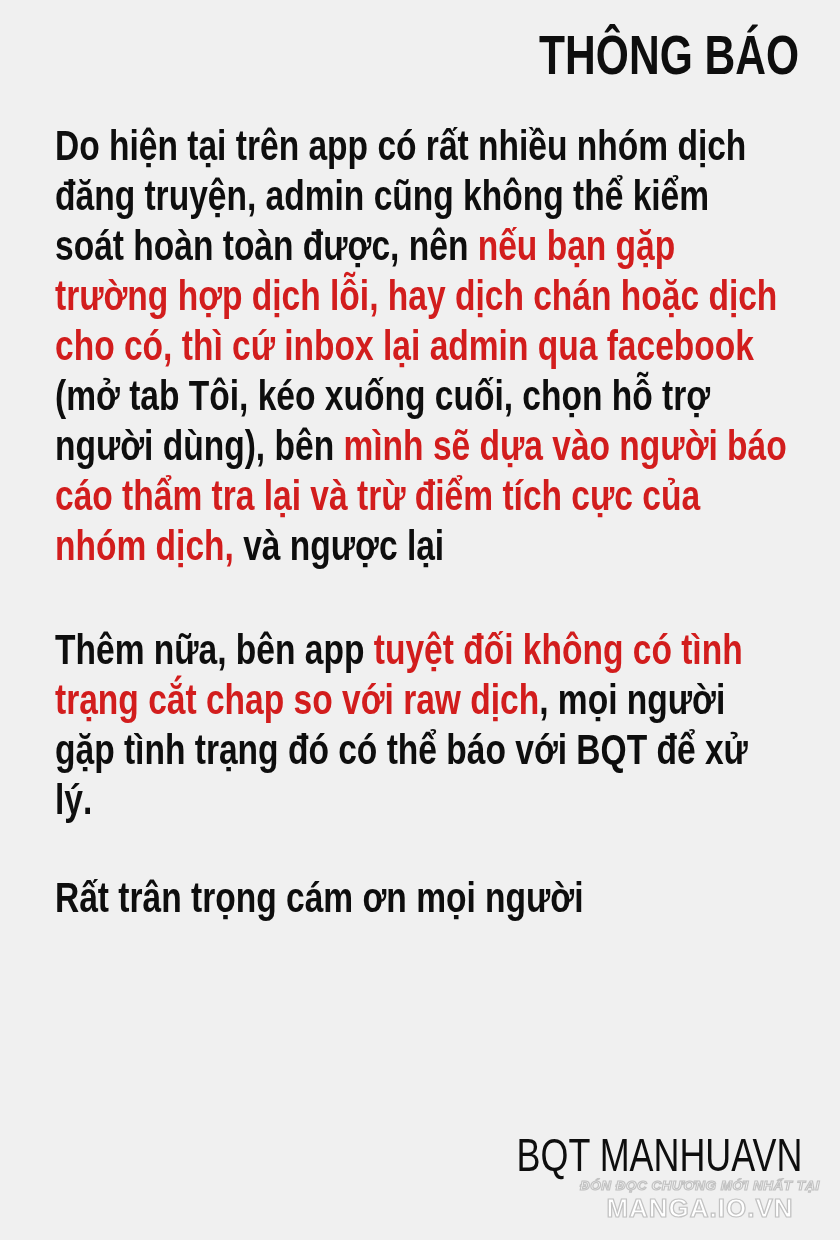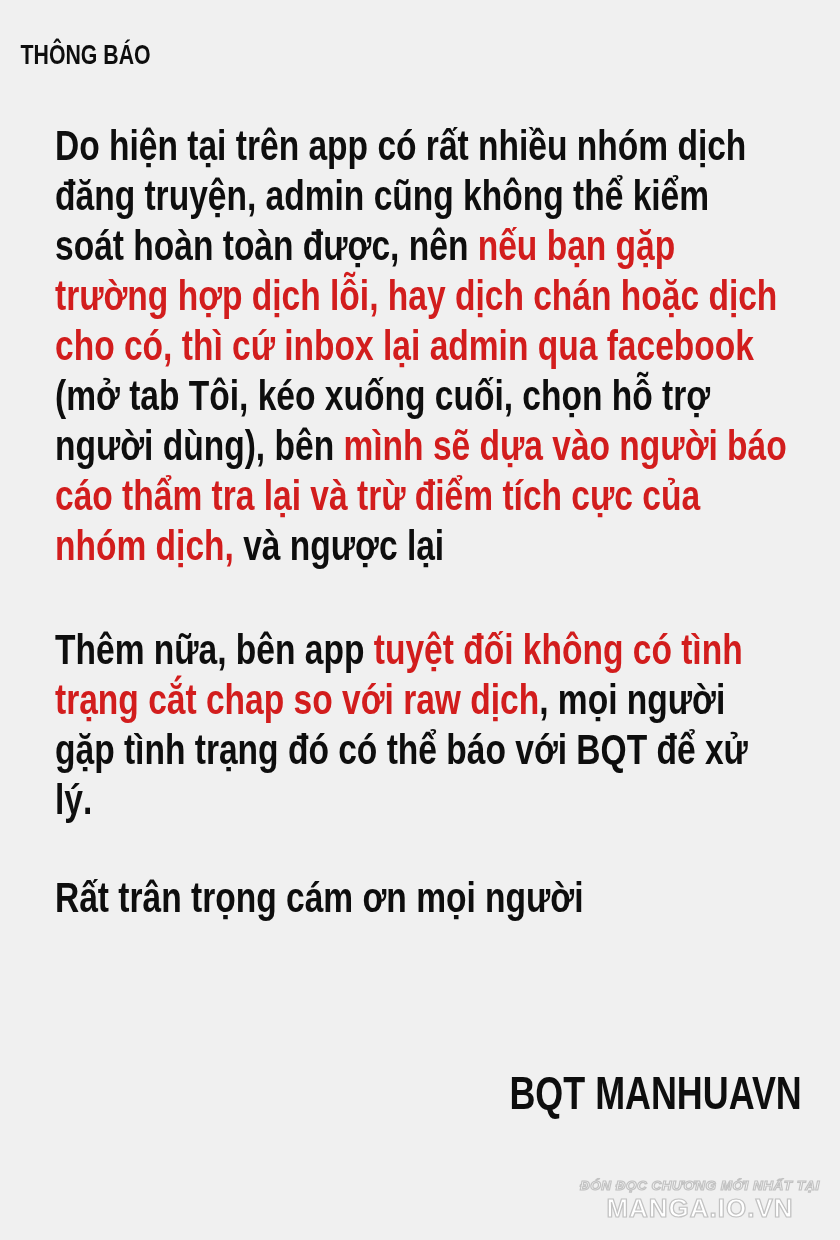--- a/index.html
+++ b/index.html
@@ -10,22 +10,22 @@
     overflow: hidden;
   }
   .page {
     position: relative;
     width: 840px; height: 1240px;
     background: #f0f0f0;
   }
   .notice-title {
     position: absolute;
     top: 30px; left: 0; width: 840px;
-    text-align: left;
-    font-size: 28px; font-weight: 700;
+    text-align: right;
+    font-size: 56px; font-weight: 700;
     color: #0e0e0e;
     line-height: 50px;
   }
   .notice-title .squeeze {
     display: inline-block;
     transform: scaleX(0.76);
     transform-origin: 50% 0;
     white-space: nowrap;
   }
   .notice-body {
@@ -38,23 +38,23 @@
     transform-origin: 0 0;
     white-space: nowrap;
   }
   .paragraph { margin: 0; }
   .paragraph.p2 { margin-top: 54px; }
   .paragraph.p3 { margin-top: 48px; }
   .line { height: 50px; }
   .red { color: #d21d1d; }
   .signature {
     position: absolute;
-    right: 38px; top: 1069px;
+    right: 38px; top: 1131px;
     text-align: right;
-    font-size: 46px; font-weight: 700;
+    font-size: 46px; font-weight: 400;
     color: #0e0e0e;
     line-height: 48px;
   }
   .signature .squeeze {
     display: inline-block;
     transform: scaleX(0.78);
     transform-origin: 100% 0;
     white-space: nowrap;
   }
   .watermark {

